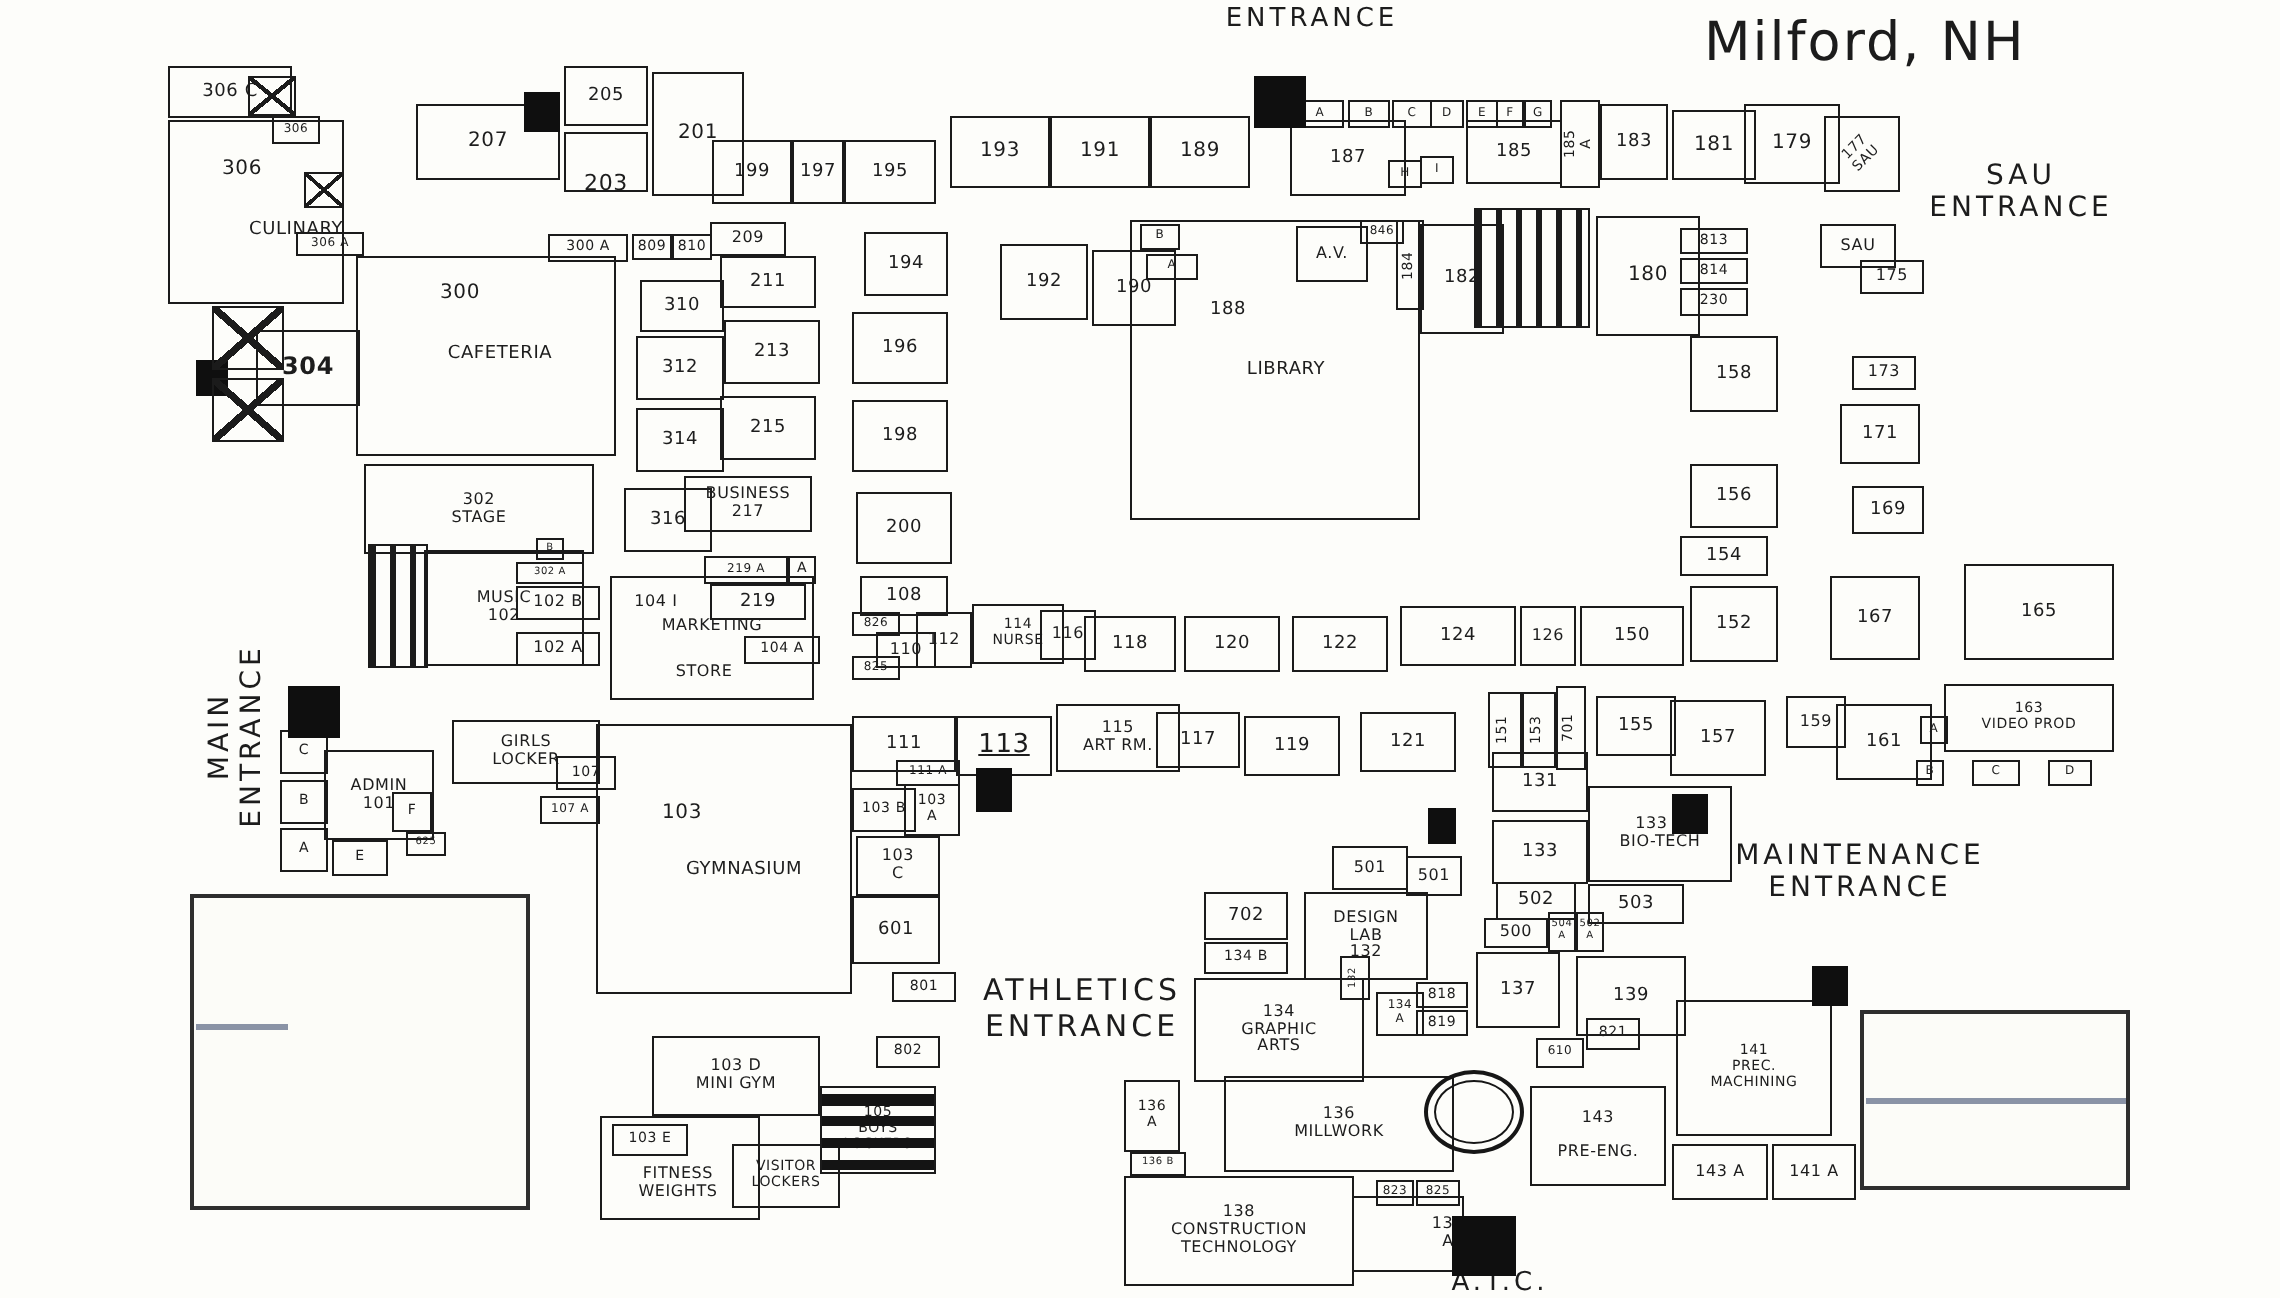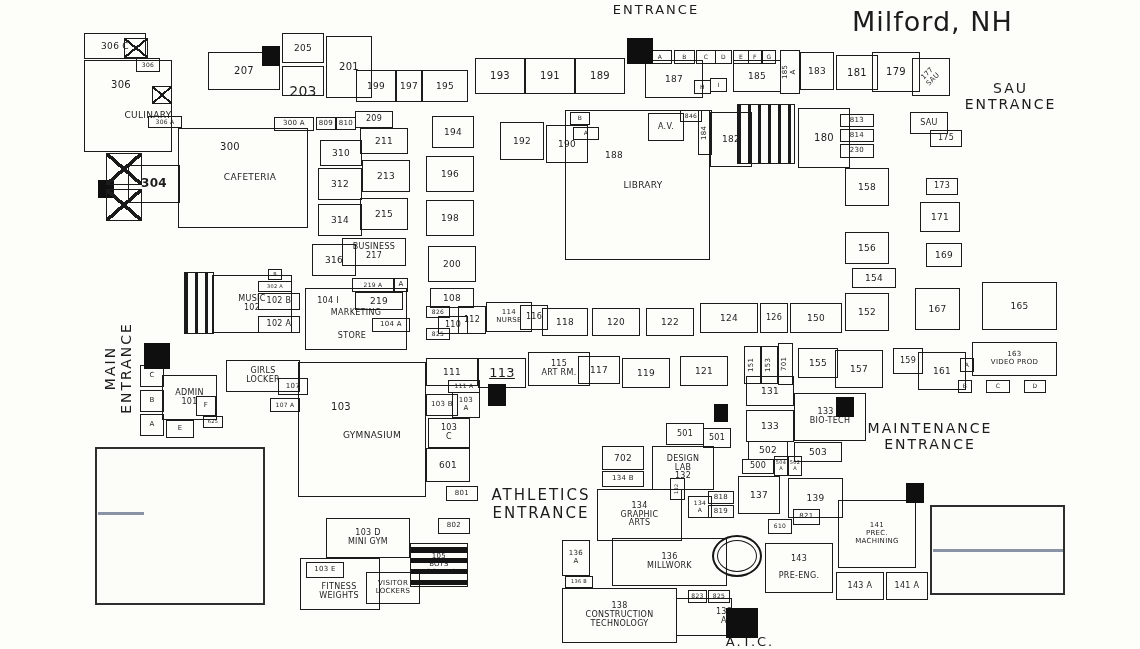--- a/index.html
+++ b/index.html
@@ -93,21 +93,21 @@
     <div class="room textonly" style="left: 205px; top: 170px; width: 90px; height: 14px;">
       <span class="lbl" style="font-size: 9px;">CAFETERIA</span>
     </div>
     <div class="room" style="left: 128px; top: 165px; width: 52px; height: 38px;">
       <span class="lbl" style="font-size: 12px; font-weight: bold;">304</span>
     </div>
     <div class="room" style="left: 282px; top: 33px; width: 42px; height: 30px;">
       <span class="lbl" style="font-size: 9px;">205</span>
     </div>
     <div class="room" style="left: 282px; top: 66px; width: 42px; height: 30px;">
-      <span class="lbl" style="font-size: 14px; margin-top: 22px;">203</span>
+      <span class="lbl" style="font-size: 11px; margin-top: 22px;">203</span>
     </div>
     <div class="room" style="left: 326px; top: 36px; width: 46px; height: 62px;">
       <span class="lbl" style="font-size: 10px;">201</span>
     </div>
     <div class="room" style="left: 356px; top: 70px; width: 40px; height: 32px;">
       <span class="lbl" style="font-size: 9px;">199</span>
     </div>
     <div class="room" style="left: 396px; top: 70px; width: 26px; height: 32px;">
       <span class="lbl" style="font-size: 9px;">197</span>
     </div>
@@ -230,21 +230,21 @@
     </div>
     <div class="room" style="left: 760px; top: 303px; width: 28px; height: 30px;">
       <span class="lbl" style="font-size: 8px;">126</span>
     </div>
     <div class="room" style="left: 790px; top: 303px; width: 52px; height: 30px;">
       <span class="lbl" style="font-size: 9px;">150</span>
     </div>
     <div class="room" style="left: 845px; top: 293px; width: 44px; height: 38px;">
       <span class="lbl" style="font-size: 9px;">152</span>
     </div>
-    <div class="room" style="left: 840px; top: 268px; width: 44px; height: 20px; margin-left: 12px;">
+    <div class="room" style="left: 840px; top: 268px; width: 44px; height: 20px;">
       <span class="lbl" style="font-size: 9px;">154</span>
     </div>
     <div class="room" style="left: 845px; top: 232px; width: 44px; height: 32px;">
       <span class="lbl" style="font-size: 9px;">156</span>
     </div>
     <div class="room" style="left: 845px; top: 168px; width: 44px; height: 38px;">
       <span class="lbl" style="font-size: 9px;">158</span>
     </div>
     <div class="room" style="left: 840px; top: 144px; width: 34px; height: 14px;">
       <span class="lbl" style="font-size: 7px;">230</span>
@@ -605,20 +605,24 @@
       <span class="lbl" style="font-size: 7px;">A</span>
     </div>
     <div class="room" style="left: 166px; top: 420px; width: 28px; height: 18px;">
       <span class="lbl" style="font-size: 7px;">E</span>
     </div>
     <div class="room" style="left: 196px; top: 396px; width: 20px; height: 20px;">
       <span class="lbl" style="font-size: 7px;">F</span>
     </div>
     <div class="room" style="left: 203px; top: 416px; width: 20px; height: 12px;">
       <span class="lbl" style="font-size: 5px;">625</span>
+    </div>
+    <div class="room" style="left: 182px; top: 232px; width: 115px; height: 45px;">
+      <span class="lbl" style="font-size: 8px;">302
+STAGE</span>
     </div>
     <div class="room" style="left: 212px; top: 275px; width: 80px; height: 58px;">
       <span class="lbl" style="font-size: 8px;">MUSIC
 102</span>
     </div>
     <div class="room" style="left: 258px; top: 281px; width: 34px; height: 11px;">
       <span class="lbl" style="font-size: 5px;">302 A</span>
     </div>
     <div class="room" style="left: 268px; top: 269px; width: 14px; height: 11px;">
       <span class="lbl" style="font-size: 5px;">B</span>

